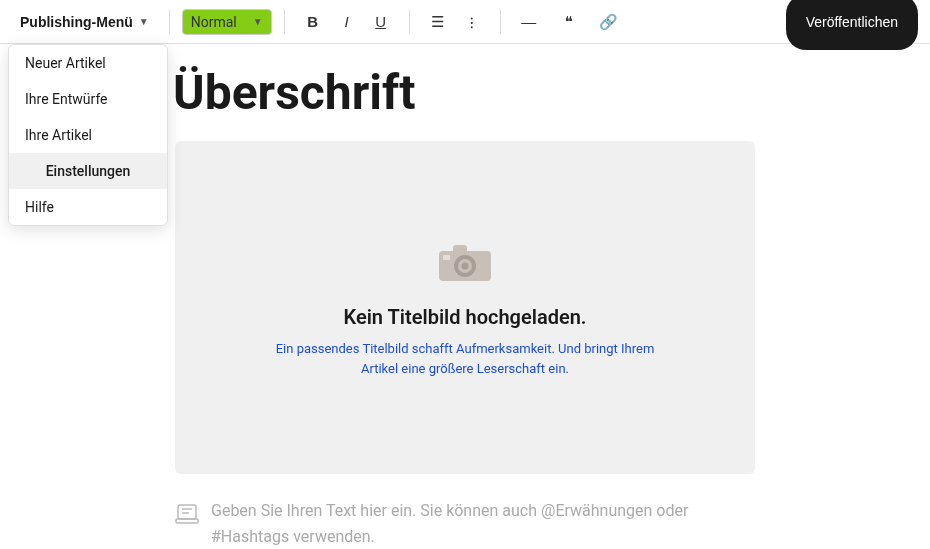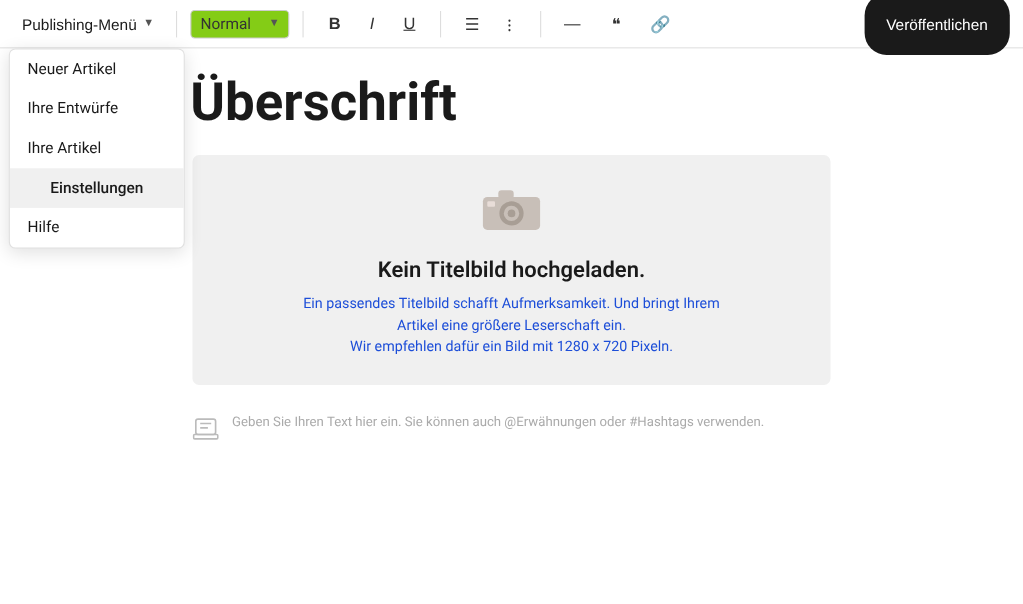--- a/index.html
+++ b/index.html
@@ -21,21 +21,21 @@
       padding: 0 12px;
       gap: 8px;
       position: relative;
       z-index: 10;
     }
 
     .publishing-menu-btn {
       display: flex;
       align-items: center;
       gap: 6px;
-      font-weight: 400;
+      font-weight: 700;
       font-size: 14px;
       cursor: pointer;
       padding: 4px 8px;
       border-radius: 4px;
       background: transparent;
       border: none;
       color: #1a1a1a;
     }
     .publishing-menu-btn .chevron {
       font-size: 10px;
@@ -145,21 +145,21 @@
 
     
     .image-placeholder {
       width: 580px;
       background: #f0f0f0;
       border-radius: 6px;
       display: flex;
       flex-direction: column;
       align-items: center;
       justify-content: center;
-      padding: 24px 20px;
+      padding: 96px 20px;
       margin-bottom: 24px;
     }
 
     .camera-icon-wrap {
       margin-bottom: 16px;
     }
 
     .camera-svg {
       width: 60px;
       height: 48px;
@@ -189,21 +189,21 @@
       width: 580px;
     }
 
     .editor-icon {
       margin-top: 4px;
       color: #aaa;
       flex-shrink: 0;
     }
 
     .editor-text {
-      font-size: 12px;
+      font-size: 16px;
       color: #aaa;
       line-height: 1.6;
     }
   </style>
 </head>
 <body>
 
 <div class="toolbar">
   <button class="publishing-menu-btn">
     <span>Publishing-Menü</span>
@@ -297,21 +297,20 @@
 
         <rect x="18" y="8" width="14" height="8" rx="3" fill="#c8bfb8"></rect>
 
         <rect x="8" y="18" width="7" height="5" rx="1" fill="#e8ddd8"></rect>
       </svg>
     </div>
 
     <div class="image-placeholder-title">Kein Titelbild hochgeladen.</div>
     <div class="image-placeholder-desc">
       <span>Ein passendes Titelbild schafft Aufmerksamkeit. Und bringt Ihrem Artikel eine größere Leserschaft ein.</span><br>
-      <span>Wir empfehlen dafür ein Bild mit 1280 x 720 Pixeln.</span>
     </div>
   </div>
 
   <div class="text-editor-row">
     <div class="editor-icon">
       <svg width="24" height="24" viewBox="0 0 24 24" fill="none">
         <rect x="3" y="3" width="18" height="14" rx="2" stroke="#bbb" stroke-width="1.5" fill="none"></rect>
         <rect x="1" y="17" width="22" height="4" rx="1" stroke="#bbb" stroke-width="1.5" fill="none"></rect>
         <line x1="7" y1="7" x2="17" y2="7" stroke="#bbb" stroke-width="1.5"></line>
         <line x1="7" y1="11" x2="14" y2="11" stroke="#bbb" stroke-width="1.5"></line>

